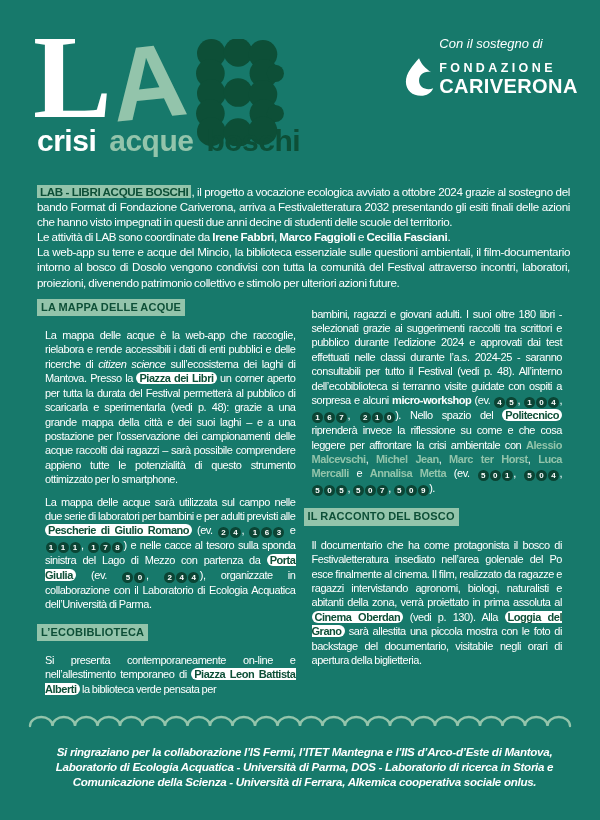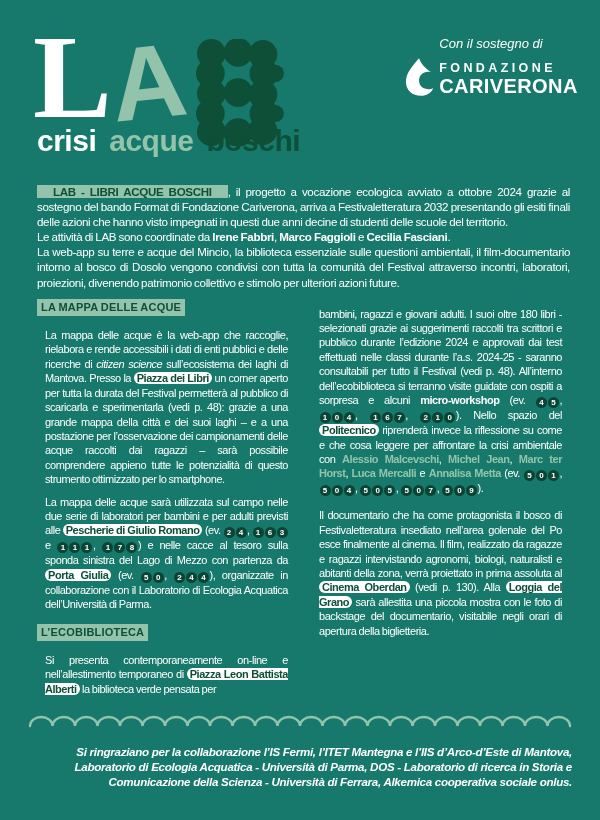--- a/index.html
+++ b/index.html
@@ -42,50 +42,50 @@
   .sponsor{position:absolute;right:-19px;top:0;width:196px;text-align:center;}
   .sponsor-tag{font-size:13px;font-weight:400;font-style:italic;}
   .sponsor-logo{display:flex;align-items:center;justify-content:center;gap:3px;margin-top:6px;}
   .sponsor-names{text-align:left;line-height:1;}
   .sp-l1{font-size:12.5px;font-weight:700;letter-spacing:3.4px;}
   .sp-l2{font-size:20px;font-weight:700;letter-spacing:0.4px;margin-top:1px;}
   
   .intro{margin-top:22px;font-size:11.6px;line-height:15.1px;letter-spacing:-0.35px;word-spacing:-0.5px;text-align:justify;}
   .intro p{margin:0;}
   
-  .cols{display:flex;gap:15px;margin-top:9px;font-size:11px;line-height:14.4px;letter-spacing:-0.45px;word-spacing:-0.4px;text-align:justify;}
+  .cols{display:flex;margin-top:9px;font-size:11px;line-height:14.4px;letter-spacing:-0.45px;word-spacing:-0.4px;text-align:justify;}
   .col{flex:1;min-width:0;}
   .sec-h{
     display:inline-block;background:var(--sage);color:var(--dark);
     font-weight:700;font-size:11px;letter-spacing:0.2px;
     padding:1px 4px 2px;margin:0 0 4px;
   }
   .sec{margin-bottom:12px;}
   .sec:last-child{margin-bottom:0;}
   .sec p{margin:8px;}
   
   .rb{font-weight:700;}
   .ri{font-style:italic;}
   .rsg{color:var(--sage);font-weight:700;}
   .rhw{background:var(--white);color:var(--dark);font-weight:700;padding:0 3px;border-radius:6px;}
-  .rhs{background:var(--sage);color:var(--dark);font-weight:700;padding:0 16px;}
+  .rhs{background:var(--sage);color:var(--dark);font-weight:700;padding:0 3px;}
   .evnum{white-space:nowrap;}
   .evd{
     display:inline-block;width:11px;height:11px;line-height:11.5px;
     border-radius:50%;background:var(--badge);color:#fff;
     font-size:8px;font-weight:700;text-align:center;
     margin:0 0.5px;vertical-align:-1px;letter-spacing:0;
   }
   
   .divider{position:absolute;left:28px;top:712px;width:544px;height:18px;}
   .footer{
     position:absolute;left:37px;right:28px;top:744px;
     font-size:11.6px;line-height:15.2px;
     font-style:italic;font-weight:700;letter-spacing:-0.3px;
-    text-align:right;
+    text-align:center;
   }
 </style>
 </head>
 <body>
 
 <div class="page">
 
   <div class="header">
     <div class="logo-l">L</div>
     <div class="logo-a">A</div>
@@ -146,20 +146,21 @@
       <div class="sec">
         <span class="sec-h">L’ECOBIBLIOTECA</span>
         <p><span class="rn">Si presenta contemporaneamente on-line e nell’allestimento temporaneo di </span><span class="rhw">Piazza Leon Battista Alberti</span><span class="rn"> la biblioteca verde pensata per</span></p>
       </div>
     </div>
     <div class="col">
       <div class="sec">
         <p><span class="rn">bambini, ragazzi e giovani adulti. I suoi oltre 180 libri - selezionati grazie ai suggerimenti raccolti tra scrittori e pubblico durante l’edizione 2024 e approvati dai test effettuati nelle classi durante l’a.s. 2024-25 - saranno consultabili per tutto il Festival (vedi p. 48). All’interno dell’ecobiblioteca si terranno visite guidate con ospiti a sorpresa e alcuni </span><span class="rb">micro-workshop</span><span class="rn"> (ev. </span><span class="evnum"><span class="evd">4</span><span class="evd">5</span></span><span class="rn">, </span><span class="evnum"><span class="evd">1</span><span class="evd">0</span><span class="evd">4</span></span><span class="rn">, </span><span class="evnum"><span class="evd">1</span><span class="evd">6</span><span class="evd">7</span></span><span class="rn">, </span><span class="evnum"><span class="evd">2</span><span class="evd">1</span><span class="evd">0</span></span><span class="rn">). Nello spazio del </span><span class="rhw">Politecnico</span><span class="rn"> riprenderà invece la riflessione su come e che cosa leggere per affrontare la crisi ambientale con </span><span class="rsg">Alessio Malcevschi</span><span class="rn">, </span><span class="rsg">Michel Jean</span><span class="rn">, </span><span class="rsg">Marc ter Horst</span><span class="rn">, </span><span class="rsg">Luca Mercalli</span><span class="rn"> e </span><span class="rsg">Annalisa Metta</span><span class="rn"> (ev. </span><span class="evnum"><span class="evd">5</span><span class="evd">0</span><span class="evd">1</span></span><span class="rn">, </span><span class="evnum"><span class="evd">5</span><span class="evd">0</span><span class="evd">4</span></span><span class="rn">, </span><span class="evnum"><span class="evd">5</span><span class="evd">0</span><span class="evd">5</span></span><span class="rn">, </span><span class="evnum"><span class="evd">5</span><span class="evd">0</span><span class="evd">7</span></span><span class="rn">, </span><span class="evnum"><span class="evd">5</span><span class="evd">0</span><span class="evd">9</span></span><span class="rn">).</span></p>
       </div>
       <div class="sec">
+        <span class="sec-h">IL RACCONTO DEL BOSCO</span>
         <p><span class="rn">Il documentario che ha come protagonista il bosco di Festivaletteratura insediato nell’area golenale del Po esce finalmente al cinema. Il film, realizzato da ragazze e ragazzi intervistando agronomi, biologi, naturalisti e abitanti della zona, verrà proiettato in prima assoluta al </span><span class="rhw">Cinema Oberdan</span><span class="rn"> (vedi p. 130). Alla </span><span class="rhw">Loggia del Grano</span><span class="rn"> sarà allestita una piccola mostra con le foto di backstage del documentario, visitabile negli orari di apertura della biglietteria.</span></p>
       </div>
     </div>
   </div>
 
   <div class="divider">
     <svg width="544" height="18" viewBox="0 0 544 18" aria-hidden="true">
       <path fill="none" stroke="#93c4ab" stroke-width="2.4" stroke-linecap="round" d="M2 14 a11.25 9 0 0 1 22.5 0 a11.25 9 0 0 1 22.5 0 a11.25 9 0 0 1 22.5 0 a11.25 9 0 0 1 22.5 0 a11.25 9 0 0 1 22.5 0 a11.25 9 0 0 1 22.5 0 a11.25 9 0 0 1 22.5 0 a11.25 9 0 0 1 22.5 0 a11.25 9 0 0 1 22.5 0 a11.25 9 0 0 1 22.5 0 a11.25 9 0 0 1 22.5 0 a11.25 9 0 0 1 22.5 0 a11.25 9 0 0 1 22.5 0 a11.25 9 0 0 1 22.5 0 a11.25 9 0 0 1 22.5 0 a11.25 9 0 0 1 22.5 0 a11.25 9 0 0 1 22.5 0 a11.25 9 0 0 1 22.5 0 a11.25 9 0 0 1 22.5 0 a11.25 9 0 0 1 22.5 0 a11.25 9 0 0 1 22.5 0 a11.25 9 0 0 1 22.5 0 a11.25 9 0 0 1 22.5 0 a11.25 9 0 0 1 22.5 0"></path>
     </svg>
   </div>

